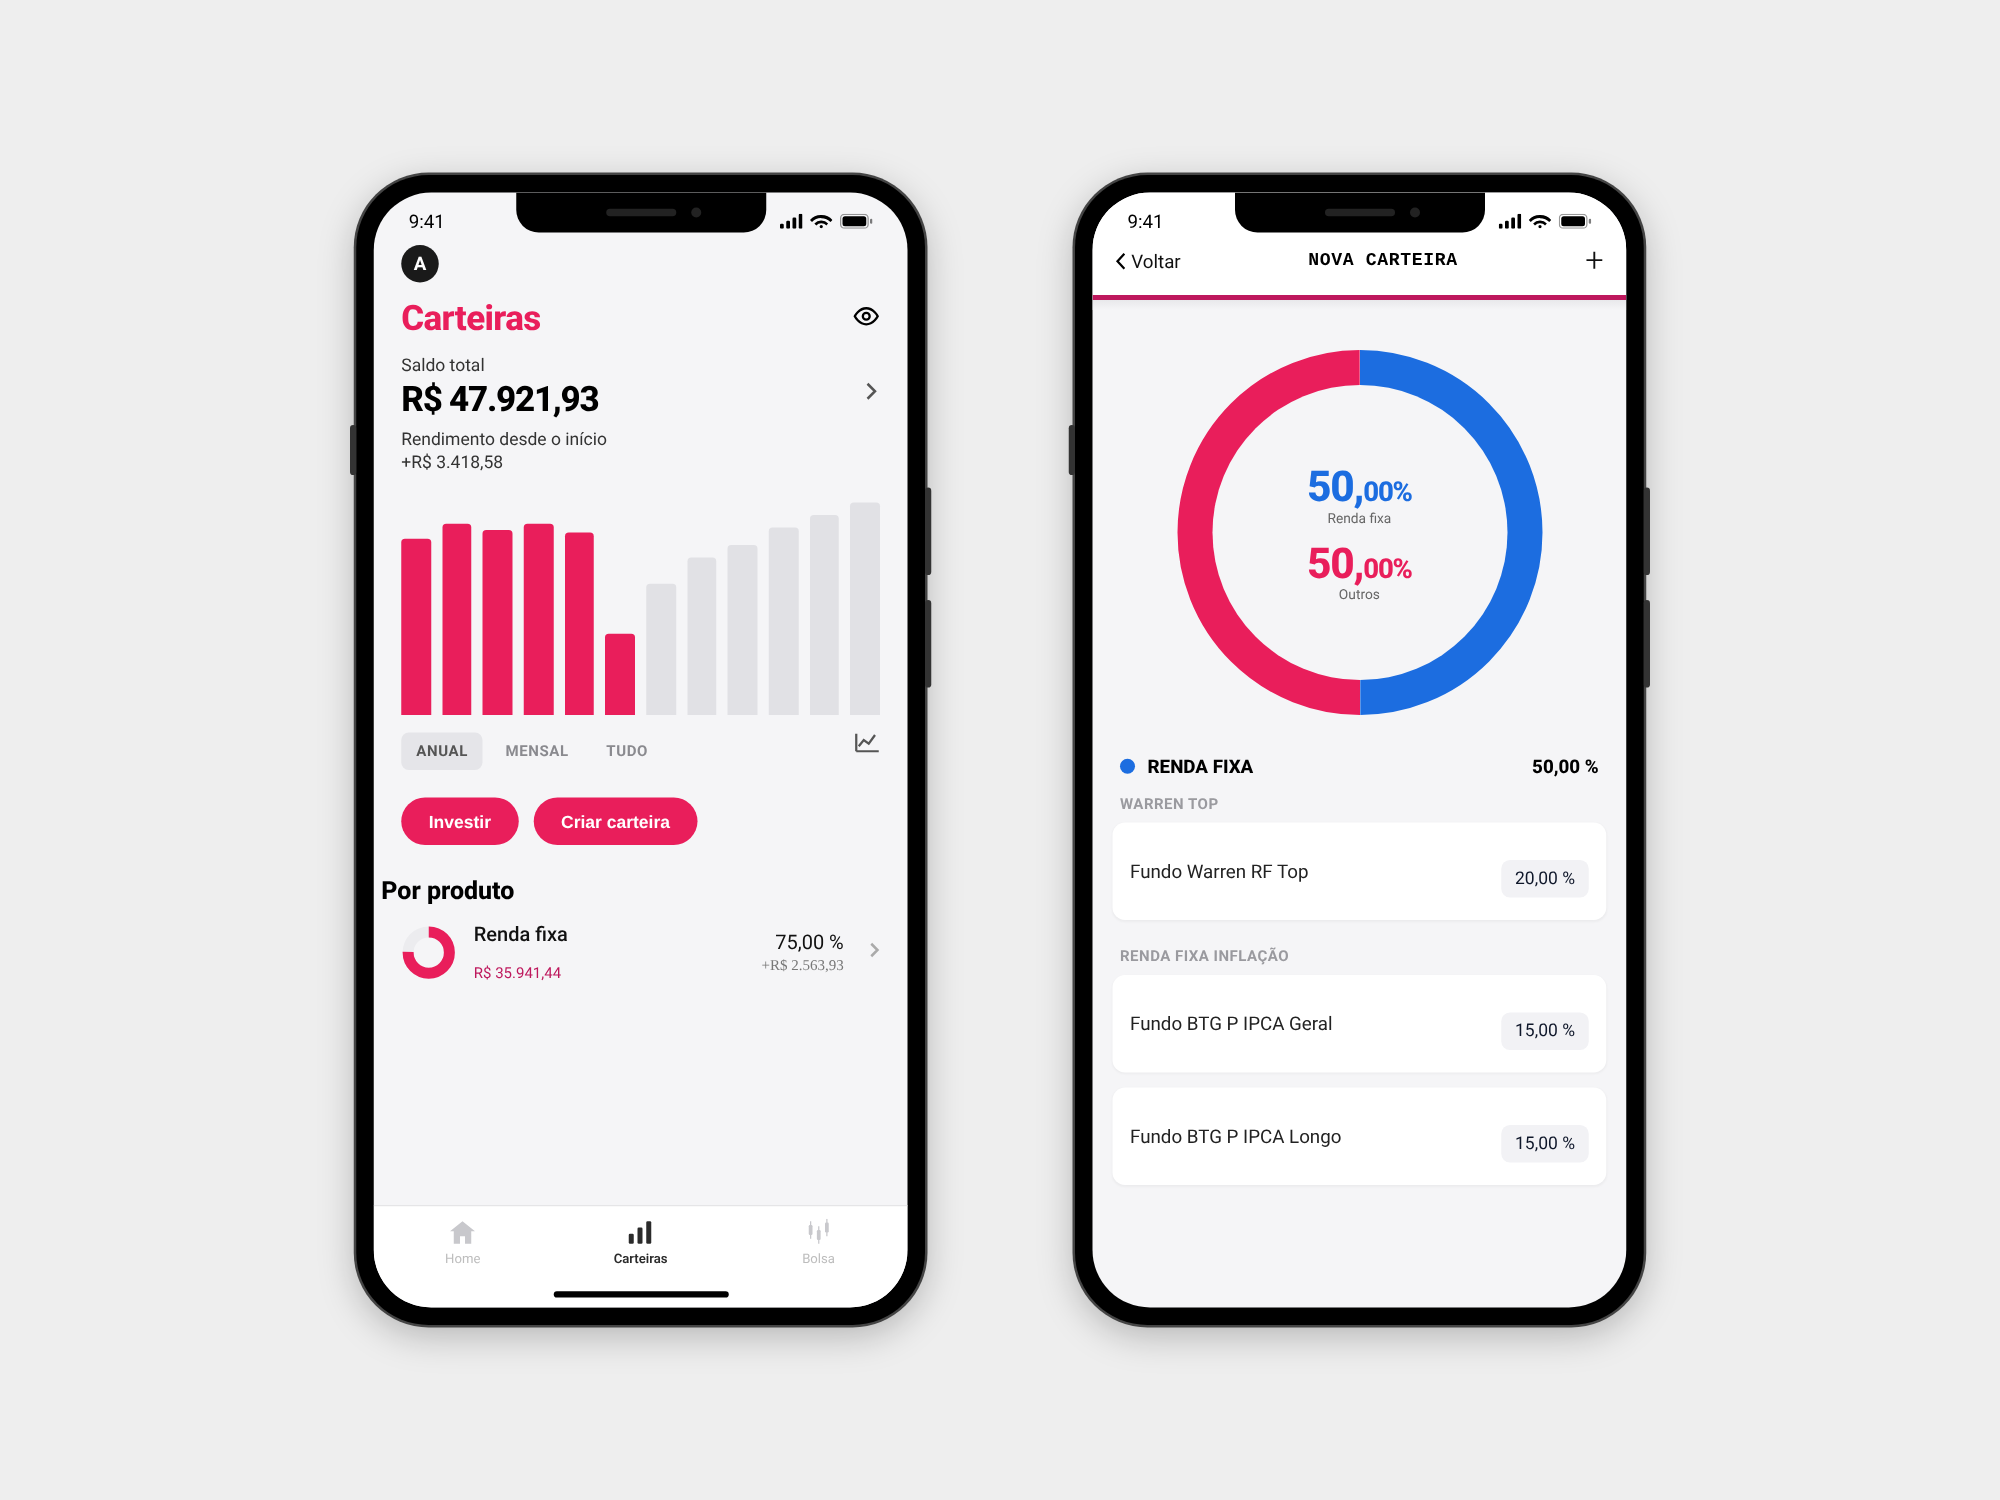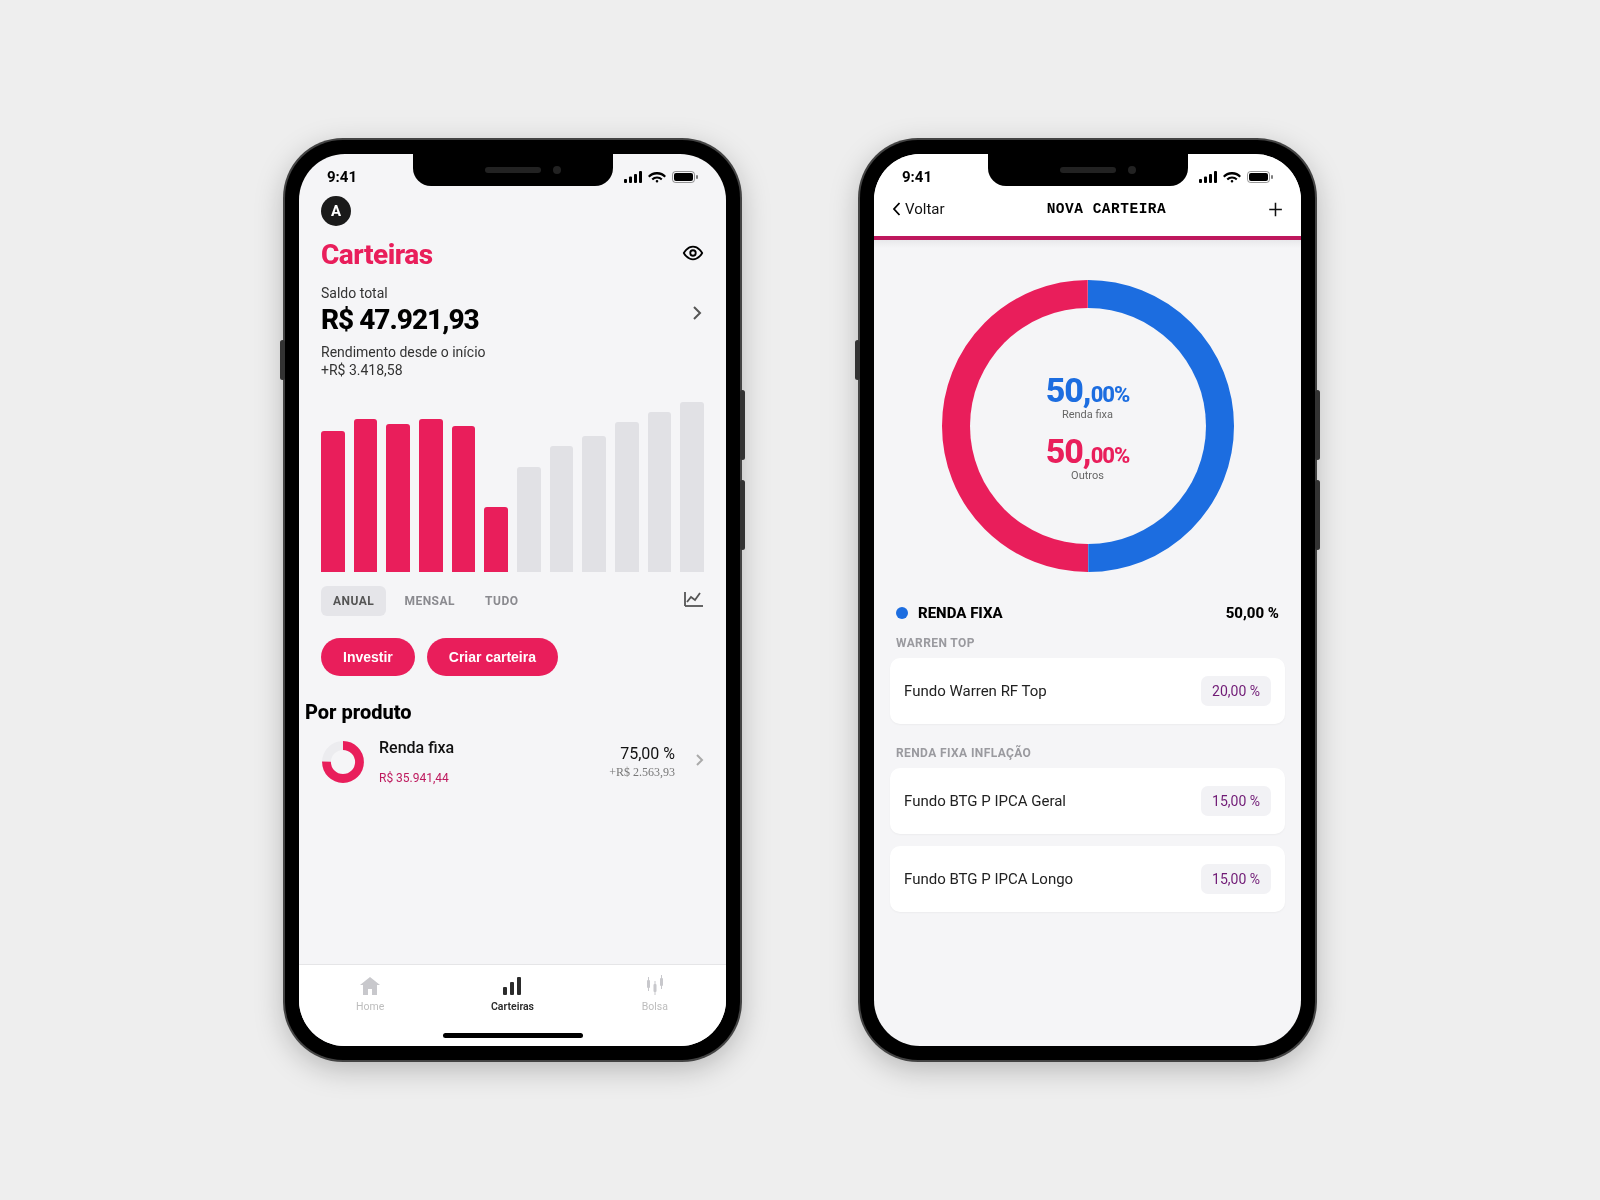--- a/index.html
+++ b/index.html
@@ -52,21 +52,21 @@
   }
   .notch::after {
     content:"";
     position:absolute; left:calc(50% + 44px); top:50%; transform:translate(-50%,-50%);
     width:8px; height:8px; background:#222; border-radius:50%;
   }
 
   .status-bar {
     display:flex; justify-content:space-between; align-items:center;
     padding: 14px 28px 2px;
-    font-size:15px; font-weight:700; color:#000;
+    font-size:15px; font-weight:400; color:#000;
   }
   .status-right { display:flex; gap:6px; align-items:center; }
   .sig-icon, .wifi-icon, .bat-icon { display:inline-flex; }
 
   
   .header1 { padding: 8px 22px 0; }
   .avatar {
     width:30px; height:30px; border-radius:50%;
     background:#1a1a1a; color:#fff; font-weight:700; font-size:15px;
     display:flex; align-items:center; justify-content:center;
@@ -77,21 +77,21 @@
 
   .balance-block { padding: 14px 22px 0; position:relative; }
   .label-small { font-size:14px; color:#333; }
   .balance { font-size:28px; font-weight:800; letter-spacing:-1px; margin-top:2px; }
   .chevron-right { position:absolute; right:24px; top:34px; }
 
   .chart-area { padding: 24px 22px 0; }
   .bars { display:flex; gap:9px; align-items:flex-end; height:170px; }
   .bar { flex:1; border-radius:3px 3px 0 0; }
 
-  .tabs-row { display:flex; justify-content:space-between; align-items:center; padding:14px 22px 0; }
+  .tabs-row { display:flex; justify-content:space-between; padding:14px 22px 0; }
   .tabs { display:flex; gap:6px; }
   .tab {
     font-size:12px; font-weight:700; color:#8a8a8f; letter-spacing:.5px;
     padding:8px 12px; border-radius:6px;
   }
   .tab.active { background:#e5e5e9; color:#555; }
 
   .btns-row { display:flex; gap:12px; padding:22px 22px 0; }
   .pill-btn {
     background:#e91e5b; color:#fff; font-size:14px; font-weight:600;
@@ -142,21 +142,21 @@
   .cat-row { display:flex; align-items:center; justify-content:space-between; padding:10px 22px 4px; font-size:15px; font-weight:800; }
   .cat-left { display:flex; align-items:center; gap:10px; }
   .dot { width:12px; height:12px; border-radius:50%; }
   .subhead { padding:10px 22px 8px; font-size:12px; font-weight:700; color:#9a9a9f; letter-spacing:.4px; }
   .fund-card {
     margin:0 16px 12px; background:#fff; border-radius:10px;
     display:flex; align-items:center; justify-content:space-between;
     padding:18px 14px; box-shadow:0 1px 2px rgba(0,0,0,.04);
   }
   .fund-name { font-size:15px; color:#222; }
-  .fund-pct { font-size:14px; color:#701a75; background:#f2f2f5; padding:7px 11px; border-radius:7px; }
+  .fund-pct { font-size:14px; color:#0f172a; background:#f2f2f5; padding:7px 11px; border-radius:7px;margin-top:12px; }
 </style>
 </head>
 <body>
 
 <div class="phone">
   <div class="phone-btn b1"></div>
     <div class="phone-btn b2"></div>
     <div class="phone-btn-l"></div>
   <div class="screen">
     <div class="notch"></div>

